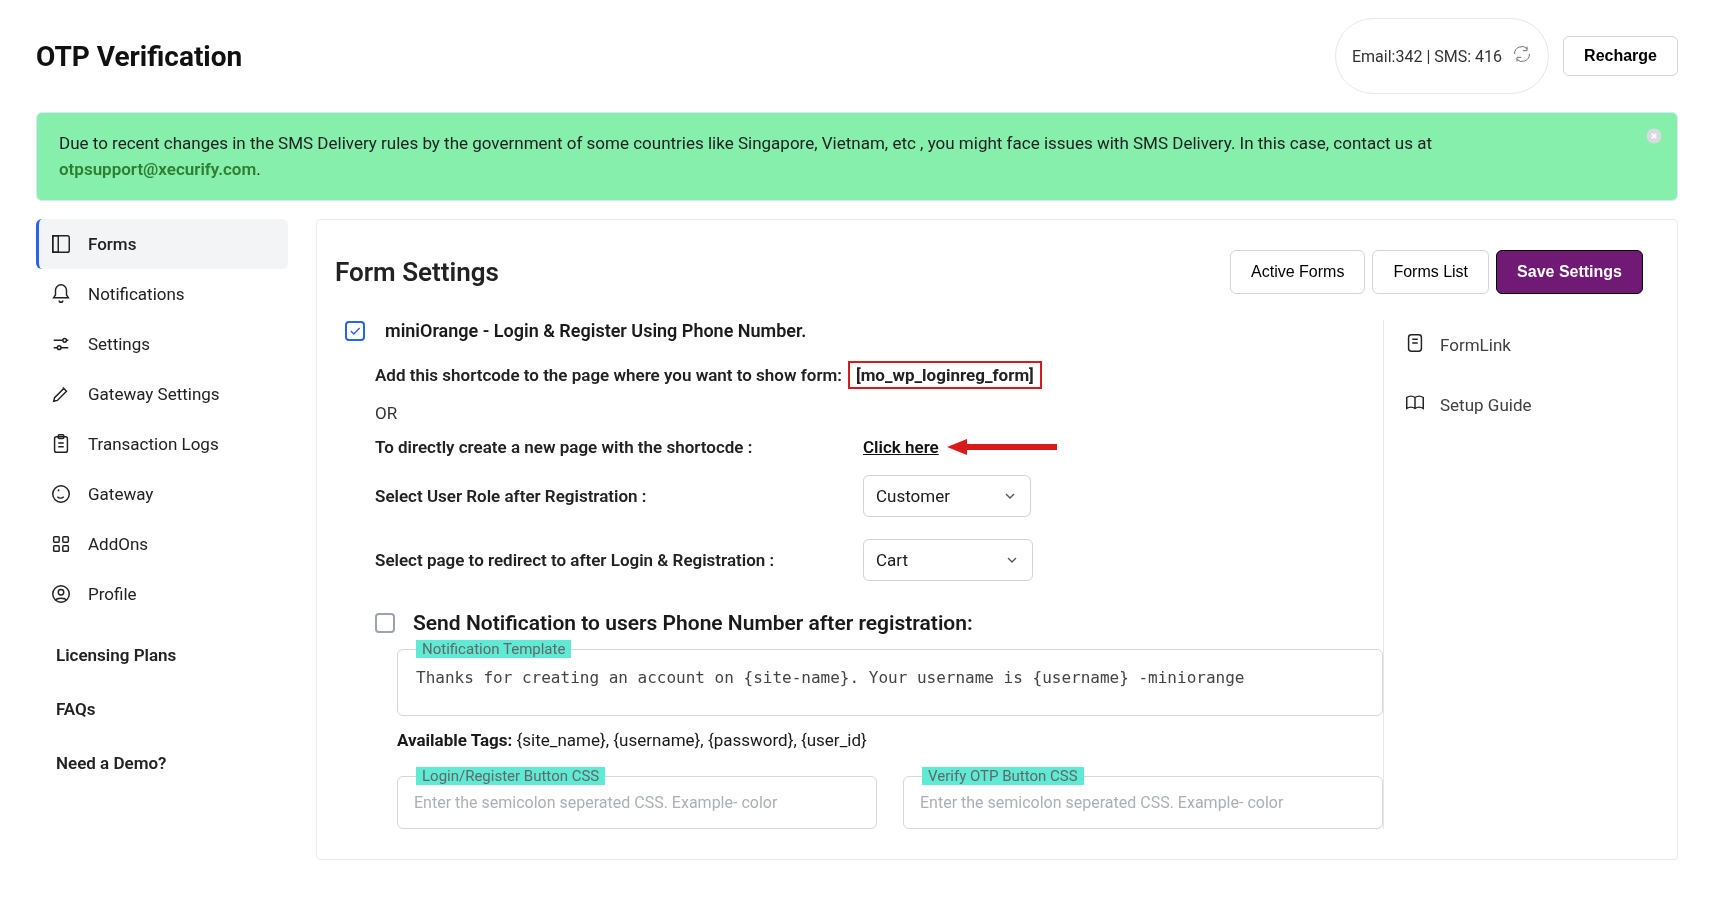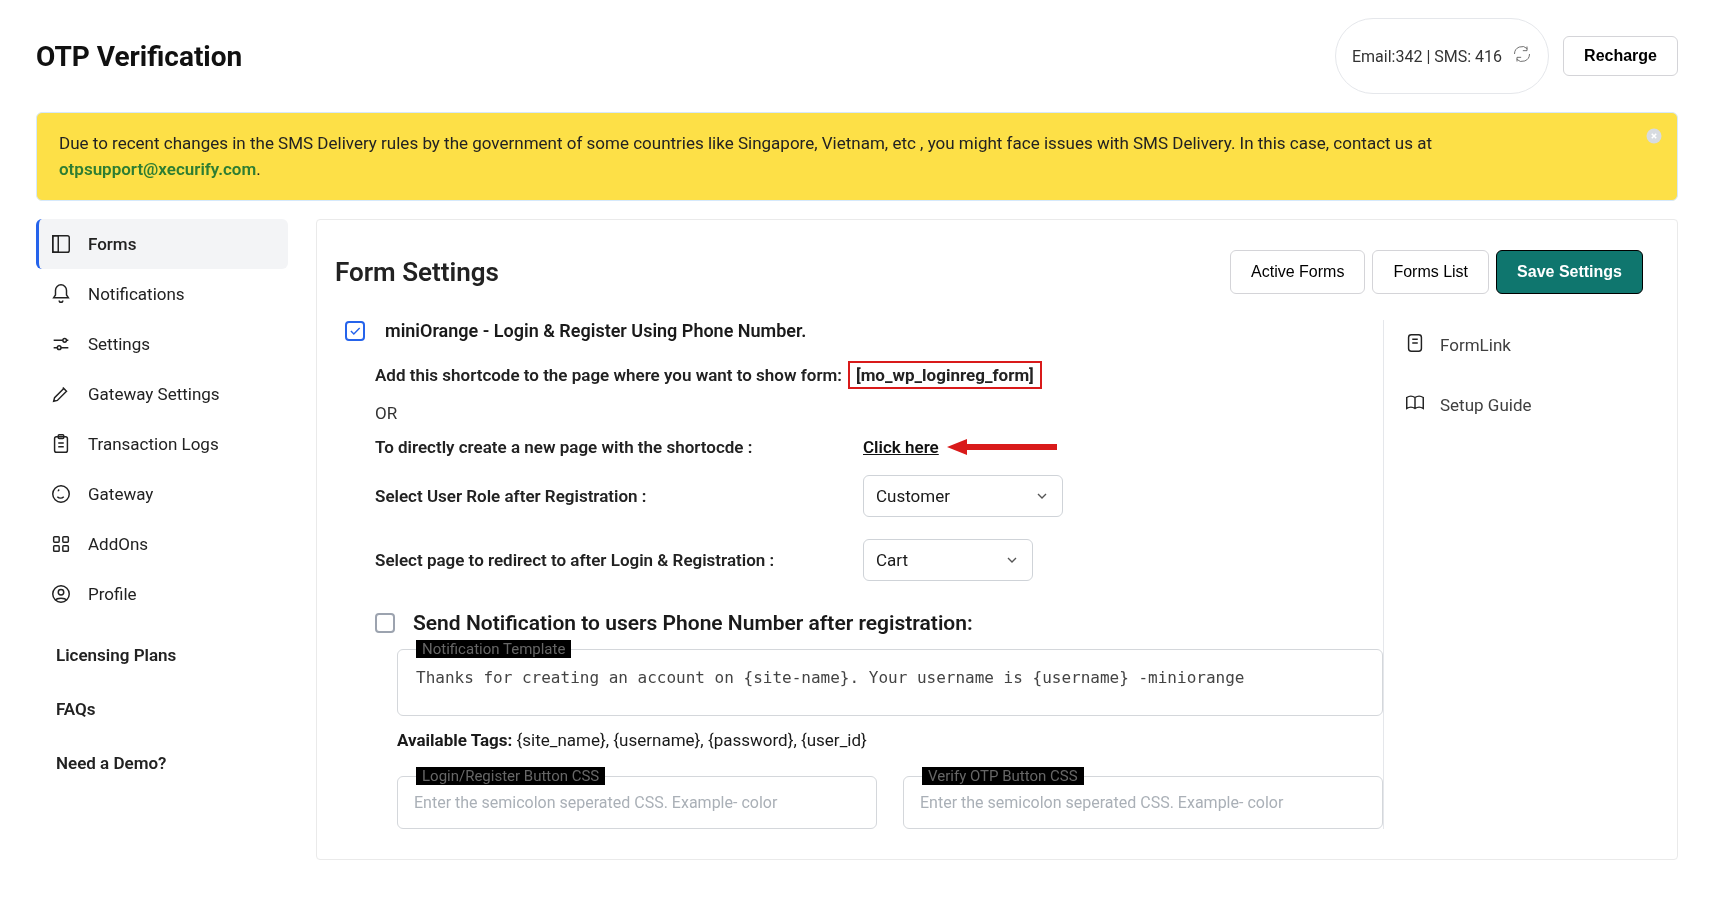--- a/index.html
+++ b/index.html
@@ -6,66 +6,66 @@
 body { font-family: -apple-system, BlinkMacSystemFont, "Segoe UI", Roboto, sans-serif; background: #fff; color: #1a1a1a; width: 1714px; }
 .page { padding: 18px 36px 0 36px; }
 
 .topbar { display: flex; align-items: center; justify-content: space-between; margin-bottom: 18px; }
 .topbar h1 { font-size: 28px; font-weight: 700; color: #111; }
 .topbar-right { display: flex; align-items: center; gap: 14px; }
 .quota-pill { display: flex; align-items: center; gap: 10px; border: 1px solid #e5e7eb; border-radius: 999px; padding: 25px 16px; font-size: 16px; color: #333; }
 .quota-pill .refresh { stroke: #555; }
 .recharge-btn { border: 1px solid #d4d4d8; background: #fff; border-radius: 6px; padding: 10px 20px; font-size: 16px; font-weight: 600; cursor: pointer; }
 
-.notice { position: relative; background: #fde047; border: 1px solid #d6e9fb; border-radius: 6px; padding: 18px 46px 18px 22px; font-size: 17px; line-height: 1.5; color: #222; margin-bottom: 18px; }
+.notice { position: relative; background: #86efac; border: 1px solid #d6e9fb; border-radius: 6px; padding: 18px 46px 18px 22px; font-size: 17px; line-height: 1.5; color: #222; margin-bottom: 18px; }
 .notice a { color: #2e7d32; font-weight: 600; text-decoration: none; }
 .notice .close { position: absolute; top: 14px; right: 14px; color: #9aa2ad; cursor: pointer; }
 
 .layout { display: flex; gap: 28px; align-items: flex-start; }
 
 .sidebar { width: 252px; flex-shrink: 0; padding-left: 0; }
 .nav-item { display: flex; align-items: center; gap: 16px; padding: 14px 14px; font-size: 17px; color: #222; border-radius: 6px; cursor: pointer; }
 .nav-item.active { background: #f3f4f6; border-left: 3px solid #2563eb; padding-left: 11px; font-weight: 500; }
 .nav-item .icon { width: 22px; height: 22px; stroke: #222; stroke-width: 1.6; fill: none; display:flex; align-items:center; justify-content:center; }
 .nav-simple { padding: 14px 14px 14px 20px; font-size: 17px; color: #222; cursor: pointer; font-weight: 600; margin-top: 6px; }
 
 .main { flex: 1; border: 1px solid #eaeaea; border-radius: 4px; padding: 30px 34px 30px 18px; }
 .main-head { display: flex; align-items: center; justify-content: space-between; margin-bottom: 26px; }
 .main-head h2 { font-size: 26px; font-weight: 600; color: #222; }
 .head-actions { display: flex; gap: 7px; }
 .btn { border: 1px solid #d4d4d8; background: #fff; border-radius: 6px; padding: 12px 20px; font-size: 16px; font-weight: 500; cursor: pointer; }
-.btn.primary { background: #0f766e; color: #fff; border-color: #000; font-weight: 600; }
+.btn.primary { background: #701a75; color: #fff; border-color: #000; font-weight: 600; }
 
 .body { display: flex; gap: 0; }
 .form-col { flex: 1; padding-left: 10px; }
 .right-col { width: 260px; border-left: 1px solid #e5e7eb; padding-left: 20px; padding-top: 4px; }
 
 .title-row { display: flex; align-items: center; gap: 20px; margin-bottom: 20px; }
 .title-row .chk { width: 20px; height: 20px; border: 2px solid #2563eb; border-radius: 4px; display:flex; align-items:center; justify-content:center; }
 .title-row .chk svg { stroke:#2563eb; stroke-width:2.5; fill:none; }
 .title-row .ttl { font-size: 18px; font-weight: 600; }
 
 .inner { padding-left: 30px; }
 .row { display: flex; align-items: center; margin-bottom: 14px; font-size: 17px; }
 .row .label { font-weight: 600; color: #222; }
 .shortcode { border: 2px solid #d91a1a; padding: 2px 6px; font-weight: 700; color: #222; }
 .or { font-size: 17px; font-weight: 400; color: #333; margin-bottom: 14px; }
 .click-here { color: #111; font-weight: 600; text-decoration: underline; cursor:pointer; }
 .arrow-svg { margin-left: 6px; }
 
-.select { width: 200px; border: 1px solid #cfd3d8; border-radius: 6px; padding: 10px 12px; font-size: 17px; display:flex; align-items:center; justify-content:space-between; cursor:pointer; }
+.select { width: 168px; border: 1px solid #cfd3d8; border-radius: 6px; padding: 10px 12px; font-size: 17px; display:flex; align-items:center; justify-content:space-between; cursor:pointer; }
 .select.narrow { width: 170px; }
 .select svg { stroke:#555; stroke-width:2; fill:none; }
 
 .chk2-row { display:flex; align-items:center; gap:18px; margin: 30px 0 14px 0; }
 .chk2 { width:20px; height:20px; border:2px solid #9ca3af; border-radius:4px; cursor:pointer; }
 .chk2-label { font-size:21px; font-weight:600; }
 
 .fieldset { position: relative; border: 1px solid #d4d7db; border-radius: 6px; padding: 18px 18px 28px 18px; margin-bottom: 14px; }
-.fieldset .legend { position: absolute; top: -10px; left: 18px; background: #000000; padding: 0 6px; font-size: 15px; color: #666; }
+.fieldset .legend { position: absolute; top: -10px; left: 18px; background: #5eead4; padding: 0 6px; font-size: 15px; color: #666; }
 .fieldset .content { font-family: ui-monospace, Menlo, Consolas, monospace; font-size: 16px; color: #444; }
 .fieldset .placeholder { color:#aab0b7; font-size:16px; font-family: inherit; }
 
 .tags-row { font-size:17px; margin-bottom: 26px; }
 .tags-row .b { font-weight: 700; }
 
 .css-row { display:flex; gap:26px; }
 .css-row .fieldset { flex:1; padding:16px 16px; margin-bottom:0; }
 
 .rlink { display:flex; align-items:center; gap:14px; font-size:17px; color:#404040; cursor:pointer; padding:8px 0 26px 0; }

